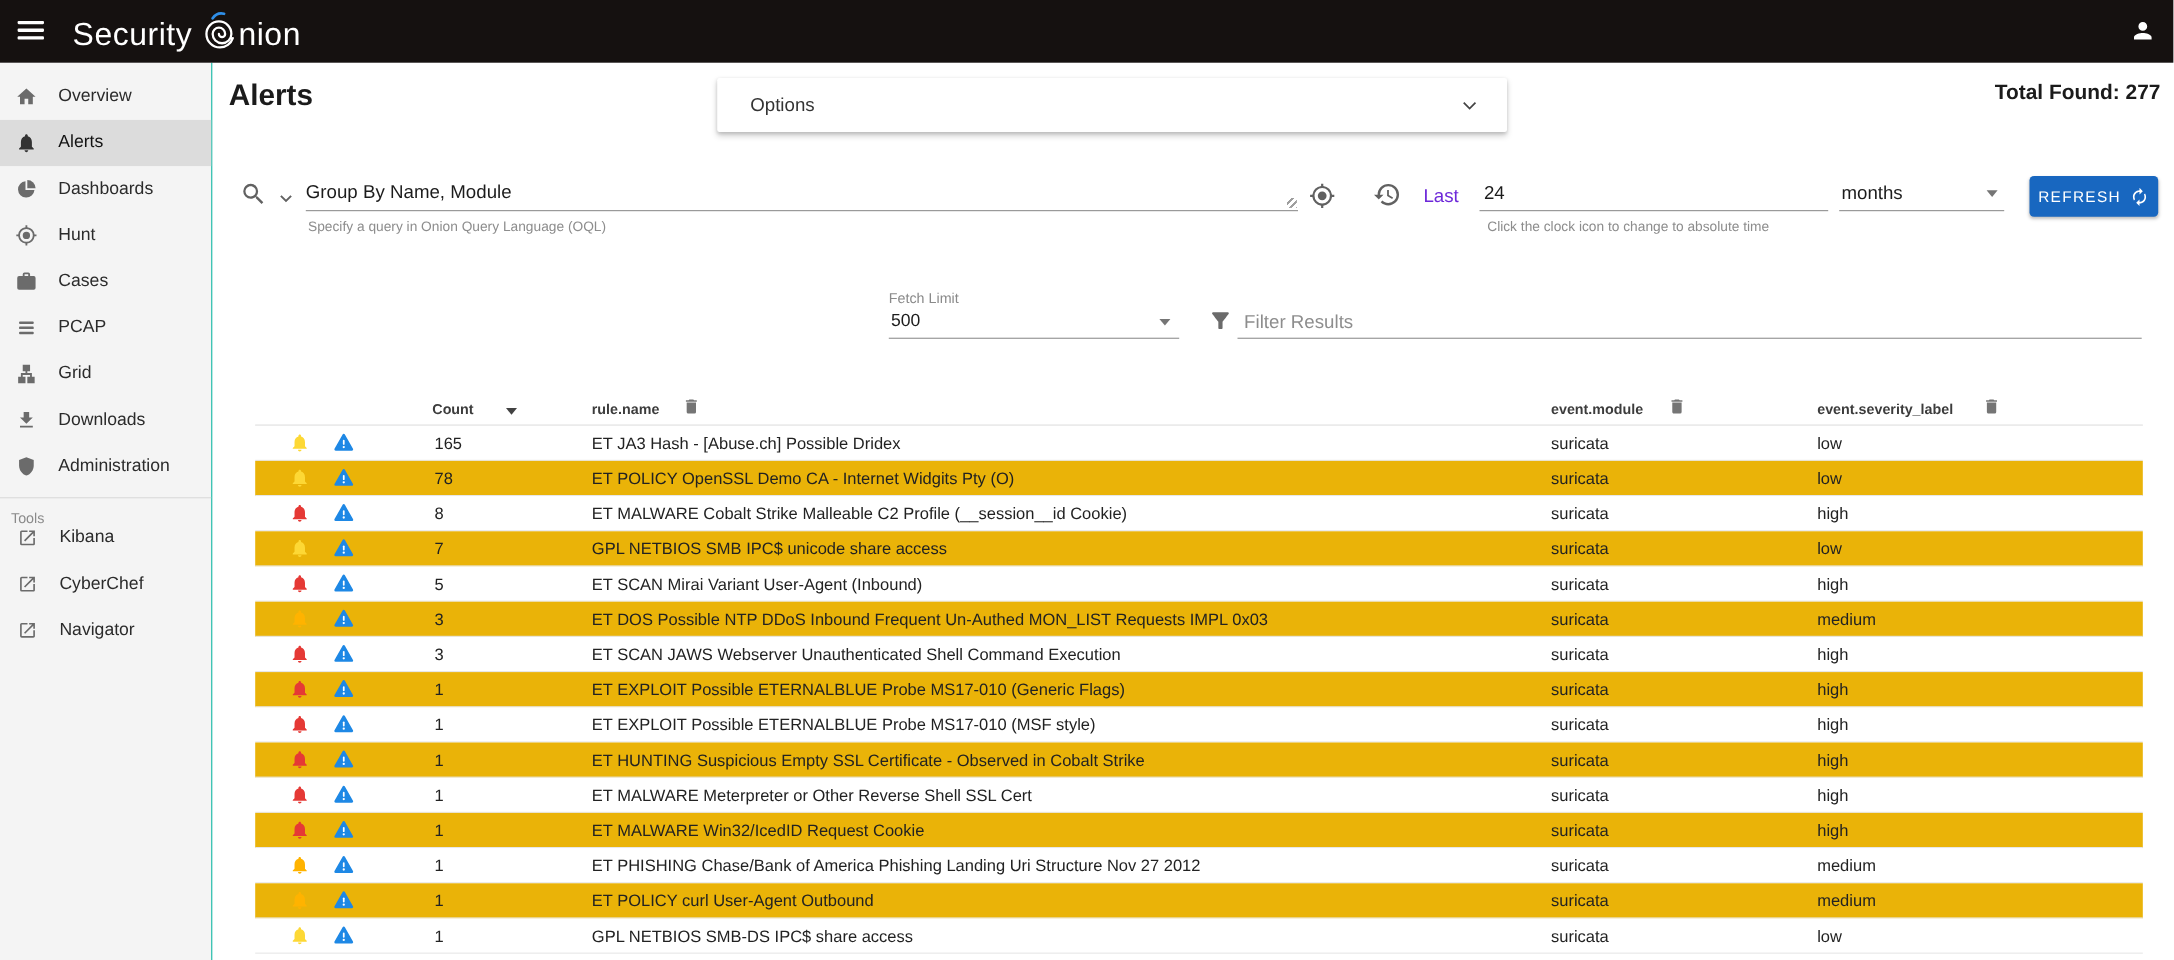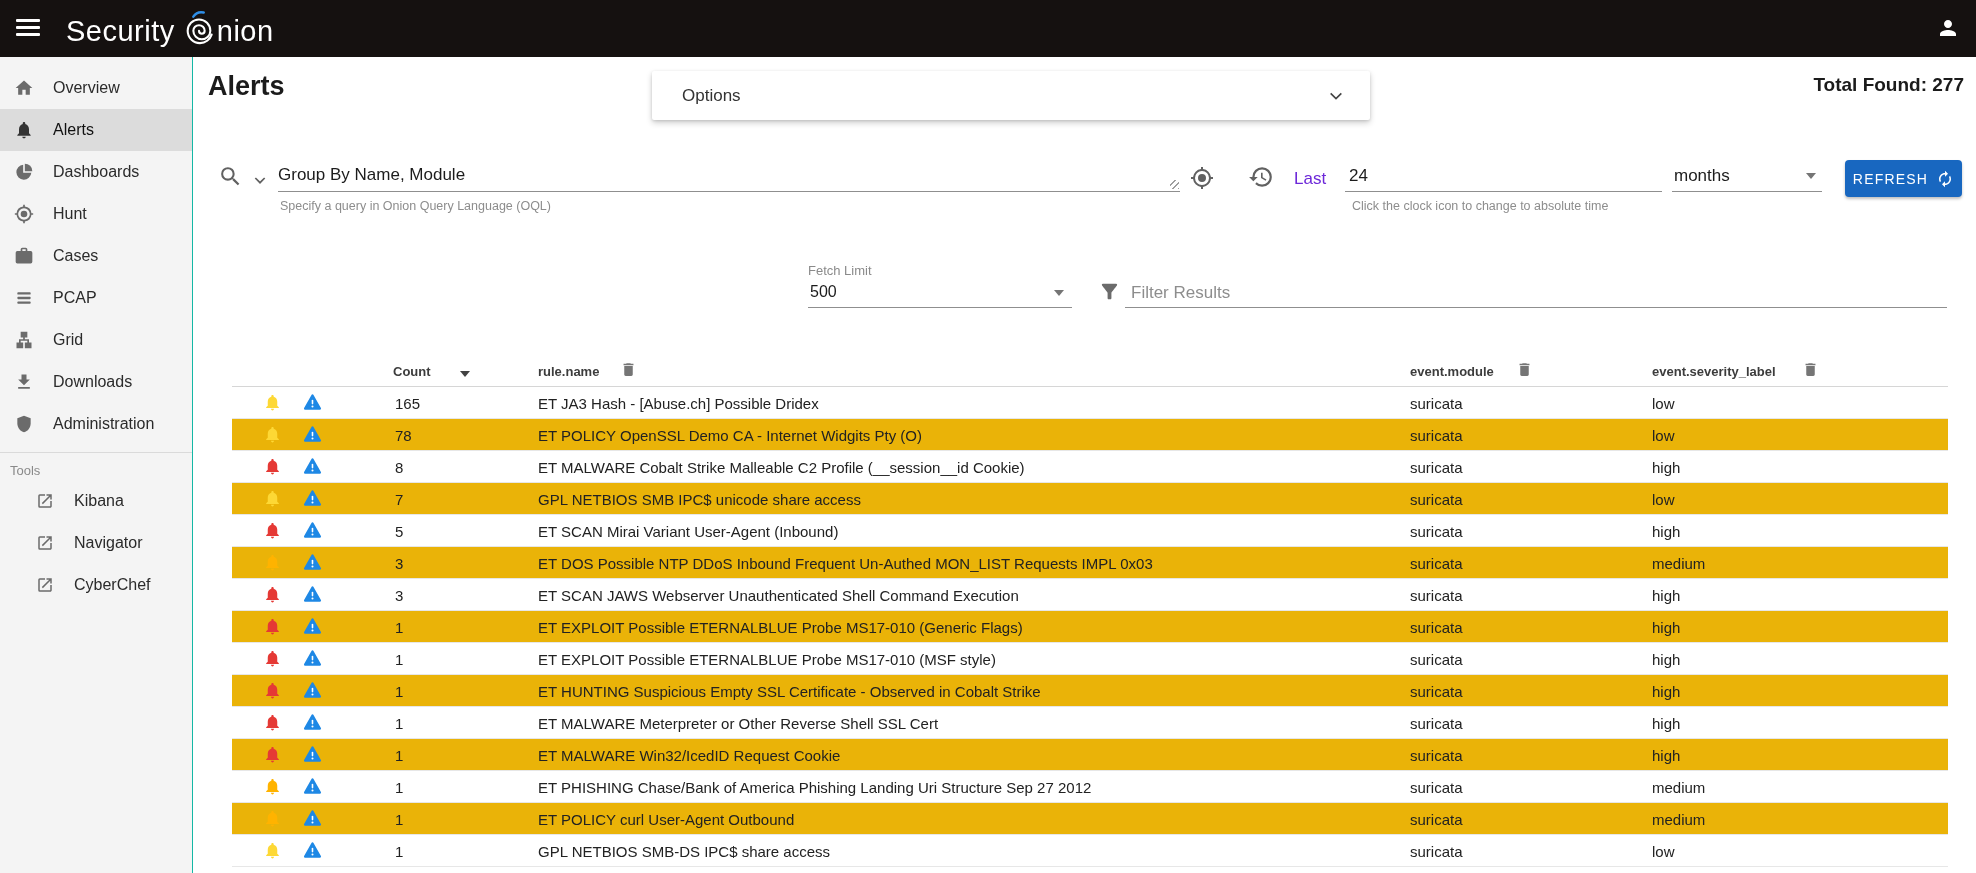--- a/index.html
+++ b/index.html
@@ -21,21 +21,21 @@
   .sidebar { position:absolute; top:57px; left:0; width:193px; height:816px;
     background:#f4f4f4; border-right:1px solid #14b8a6; padding-top:10px; }
   .nav-item { height:42px; display:flex; align-items:center; padding-left:14px; cursor:pointer; }
   .nav-item.active { background:#dcdcdc; }
   .nav-item svg { width:20px; height:20px; fill:#6b6b6b; flex:0 0 auto; }
   .nav-item .lbl { margin-left:19px; font-size:16px; color:#2b2b2b; }
   .nav-item.active .lbl { color:#111; }
   .nav-item.active svg { fill:#333; }
   .side-divider { height:1px; background:#dadada; margin-top:7px; }
   .tools-header { padding:10px 0 2px 10px; font-size:13px; color:#8a8a8a; }
-  .tool-item { height:42px; display:flex; align-items:center; padding-left:16px; cursor:pointer;margin-left:20px; }
+  .tool-item { height:42px; display:flex; padding-left:16px; cursor:pointer; }
   .tool-item svg { width:18px; height:18px; fill:#6b6b6b; }
   .tool-item .lbl { margin-left:20px; font-size:16px; color:#2b2b2b; }
 
   
   .page-title { position:absolute; left:208px; top:71px; font-size:27px; font-weight:700; color:#1b1b1b; }
   .options-card { position:absolute; left:652px; top:71px; width:718px; height:49px; background:#fff;
     border-radius:2px; box-shadow:0 3px 6px rgba(0,0,0,.18), 0 1px 3px rgba(0,0,0,.12);
     display:flex; align-items:center; cursor:pointer; }
   .options-card .opt-lbl { margin-left:30px; font-size:17px; color:#333; }
   .options-card .chev { position:absolute; right:26px; top:17px; width:16px; height:16px; }
@@ -206,27 +206,27 @@
     <div class="tool-item">
       <svg viewBox="0 0 24 24">
           <path d="M19 19H5V5h7V3H5a2 2 0 0 0-2 2v14a2 2 0 0 0 2 2h14c1.1 0 2-.9 2-2v-7h-2v7zM14 3v2h3.59l-9.83 9.83 1.41 1.41L19 6.41V10h2V3h-7z"></path>
         </svg>
       <span class="lbl">Kibana</span>
     </div>
     <div class="tool-item">
       <svg viewBox="0 0 24 24">
           <path d="M19 19H5V5h7V3H5a2 2 0 0 0-2 2v14a2 2 0 0 0 2 2h14c1.1 0 2-.9 2-2v-7h-2v7zM14 3v2h3.59l-9.83 9.83 1.41 1.41L19 6.41V10h2V3h-7z"></path>
         </svg>
+      <span class="lbl">CyberChef</span>
+    </div>
+    <div class="tool-item">
+      <svg viewBox="0 0 24 24">
+          <path d="M19 19H5V5h7V3H5a2 2 0 0 0-2 2v14a2 2 0 0 0 2 2h14c1.1 0 2-.9 2-2v-7h-2v7zM14 3v2h3.59l-9.83 9.83 1.41 1.41L19 6.41V10h2V3h-7z"></path>
+        </svg>
       <span class="lbl">Navigator</span>
-    </div>
-    <div class="tool-item">
-      <svg viewBox="0 0 24 24">
-          <path d="M19 19H5V5h7V3H5a2 2 0 0 0-2 2v14a2 2 0 0 0 2 2h14c1.1 0 2-.9 2-2v-7h-2v7zM14 3v2h3.59l-9.83 9.83 1.41 1.41L19 6.41V10h2V3h-7z"></path>
-        </svg>
-      <span class="lbl">CyberChef</span>
     </div>
   </nav>
 
   <h1 class="page-title">Alerts</h1>
   <div class="options-card">
     <span class="opt-lbl">Options</span>
     <span class="chev">
       <svg viewBox="0 0 24 24" width="16" height="16" fill="none" stroke="#444" stroke-width="2.4">
           <path d="M4 8l8 8 8-8"></path>
         </svg>
@@ -532,21 +532,21 @@
             </svg>
     </span>
     <span class="cell-tri">
       <svg viewBox="0 0 24 24">
               <path fill="#1e88e5" stroke="#1e88e5" stroke-width="3" stroke-linejoin="round" d="M12 3.2 21.3 19.6 H2.7 Z"></path>
               <rect x="11" y="8.6" width="2" height="5.8" rx="1" fill="#fff"></rect>
               <circle cx="12" cy="17" r="1.3" fill="#fff"></circle>
             </svg>
     </span>
     <span class="cell cell-count">1</span>
-    <span class="cell cell-rule">ET PHISHING Chase/Bank of America Phishing Landing Uri Structure Sep 27 2012</span>
+    <span class="cell cell-rule">ET PHISHING Chase/Bank of America Phishing Landing Uri Structure Nov 27 2012</span>
     <span class="cell cell-module">suricata</span>
     <span class="cell cell-severity">medium</span>
   </div>
         <div class="trow even">
     <span class="cell-bell">
       <svg class="bell bell-amber" viewBox="0 0 24 24">
               <path d="M12 22c1.1 0 2-.9 2-2h-4c0 1.1.9 2 2 2zm6-6v-5c0-3.07-1.63-5.64-4.5-6.32V4c0-.83-.67-1.5-1.5-1.5s-1.5.67-1.5 1.5v.68C7.64 5.36 6 7.93 6 11v5l-2 2v1h16v-1l-2-2z"></path>
             </svg>
     </span>
     <span class="cell-tri">

